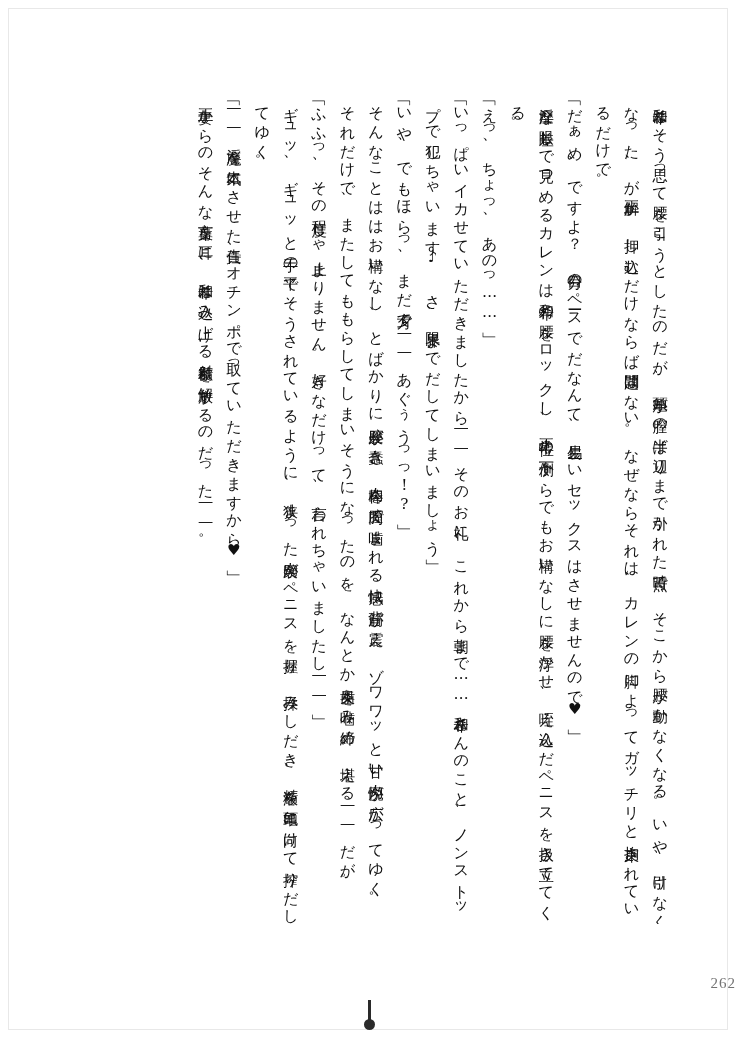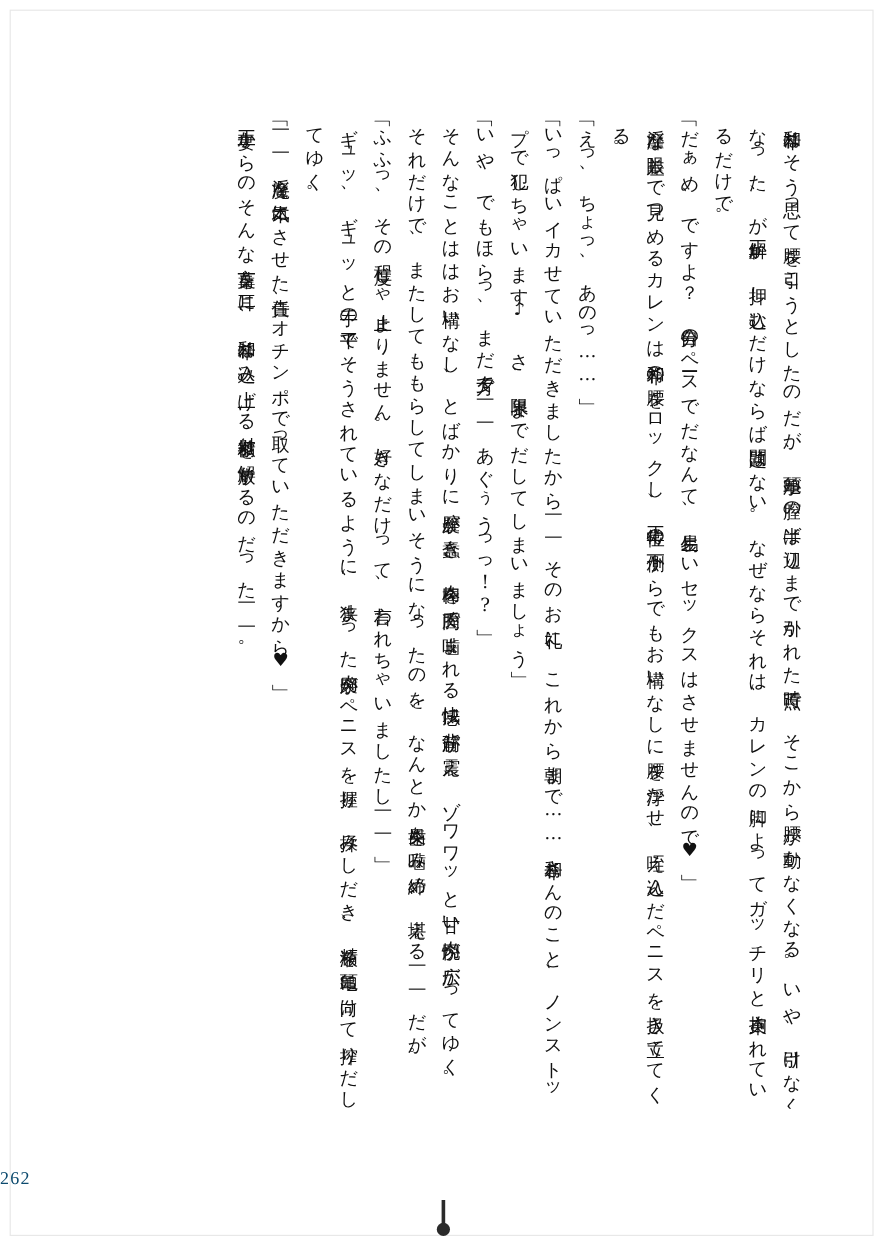--- a/index.html
+++ b/index.html
@@ -52,24 +52,24 @@
   #text-body p {
     margin: 0;
     padding: 0;
     white-space: pre-wrap;
   }
   .page-number {
     position: absolute;
     left: 0;
     right: 0;
     top: 975px;
-    text-align: left;
+    text-align: right;
     font-family: "Liberation Serif", "DejaVu Serif", serif;
     font-size: 15px;
-    color: #0c4a6e;
+    color: #737373;
     letter-spacing: 1px;
   }
   
   .footer-mark {
     position: absolute;
     left: 368px;
     top: 1000px;
     width: 3px;
     height: 22px;
     background: #2a2a2a;

